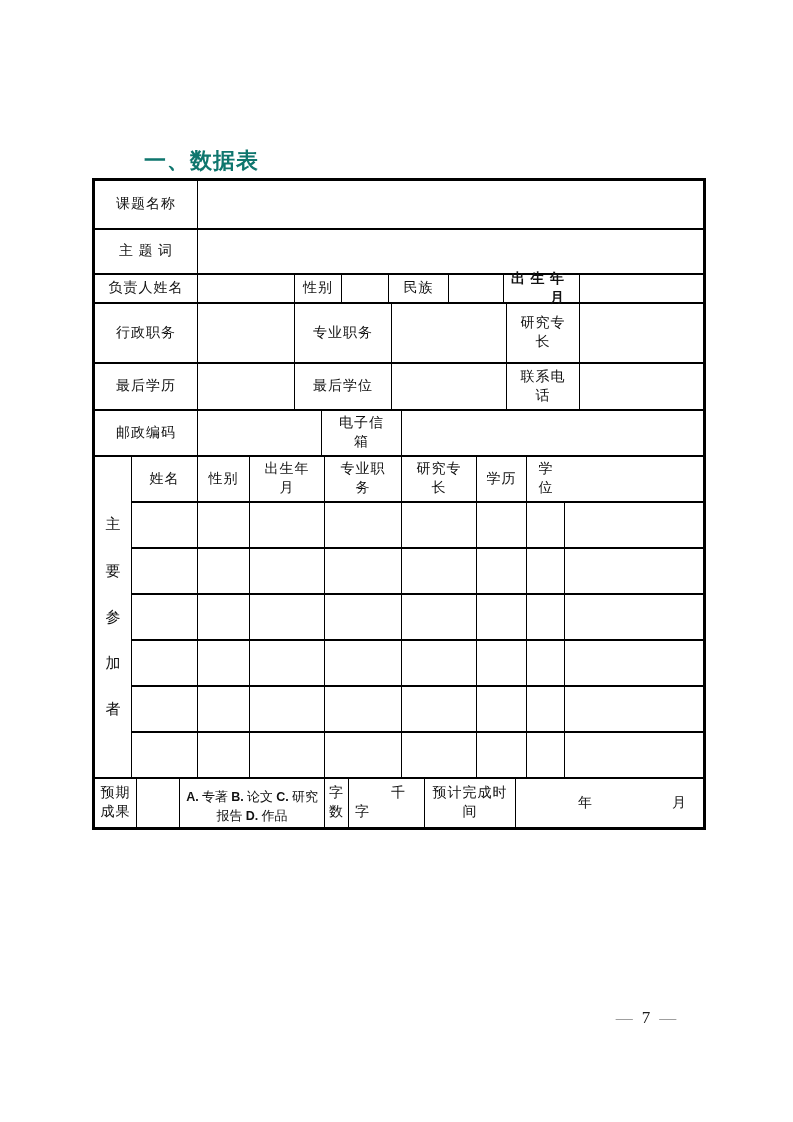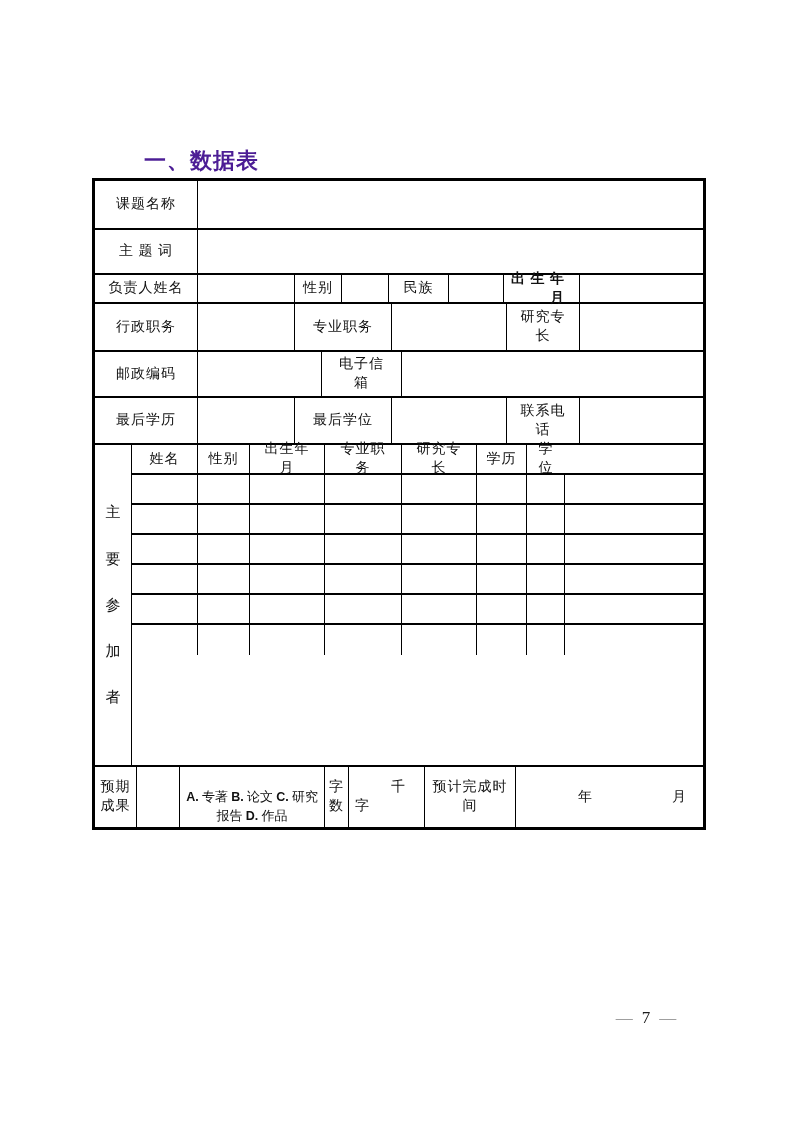--- a/index.html
+++ b/index.html
@@ -8,21 +8,21 @@
     position:relative;
     width:793px; height:1122px;
     background:#ffffff;
     font-family:"Liberation Serif", serif;
     color:#111;
     overflow:hidden;
   }
   .heading {
     position:absolute; left:144px; top:146px;
     font-family:"Liberation Sans", sans-serif;
-    font-weight:700; font-size:22px; color:#4c1d95;
+    font-weight:700; font-size:22px; color:#0f766e;
     letter-spacing:1px;
   }
   .tbl {
     position:absolute; left:92px; top:178px;
     width:614px; height:652px;
     border:3px solid #000;
     display:flex; flex-direction:column;
     font-size:14px; line-height:1.35;
   }
   .row { display:flex; border-bottom:2px solid #000; flex-shrink:0; }
@@ -31,39 +31,39 @@
     border-right:1px solid #000;
     display:flex; align-items:center; justify-content:center;
     text-align:center; white-space:pre-wrap;
     letter-spacing:1px; padding:1px 2px;
     flex-shrink:0;
   }
   .cell:last-child { border-right:none; }
   .grow { flex:1 1 auto; }
   
   .r1{height:49px;} .r2{height:45px;} .r3{height:29px;}
-  .r4{height:48px;} .r5{height:47px;} .r6{height:46px;}
+  .r4{height:60px;} .r5{height:47px;} .r6{height:46px;}
   .rp{height:322px;} .r14{flex:1 1 auto;border-radius:8px;}
   
   .w103{width:103px;} .w97{width:97px;} .w47{width:47px;} .w60{width:60px;}
   .w55{width:55px;} .w76{width:76px;} .w115{width:115px;} .w73{width:73px;}
   .w124{width:124px;} .w80{width:80px;} .w66{width:66px;} .w52{width:52px;} .w75{width:75px;}
   .w77{width:77px;} .w50{width:50px;} .w38{width:38px;}
   .w42{width:42px;} .w43{width:43px;} .w145{width:145px;justify-content:flex-end;} .w24{width:24px;}
   .w91{width:91px;}
   
   .left-justify { justify-content:flex-start; text-align:right; padding-left:7px;font-weight:bold; }
   .participants { display:flex; }
   .side-label {
     width:37px; border-right:1px solid #000;
     display:flex; flex-direction:column; align-items:center; justify-content:center;
     gap:26px; font-size:15px;
   }
   .pgrid { flex:1 1 auto; display:flex; flex-direction:column; }
-  .prow { display:flex; height:30px; border-bottom:2px solid #000; flex-shrink:0; }
+  .prow { display:flex; height:46px; border-bottom:2px solid #000; flex-shrink:0; }
   .prow:last-child { border-bottom:none; }
   .phead .cell { font-size:14px; }
   .options-cell { flex-direction:column; font-size:13px; letter-spacing:0; line-height:1.5; }
   .opt-key { font-weight:700; font-family:"Liberation Sans", sans-serif; font-size:12.5px; }
   .unit-cell { flex-direction:column; align-items:stretch; justify-content:center; padding:0; }
   .unit-top { text-align:right; padding-right:18px; }
   .unit-bottom { text-align:left; padding-left:6px; }
   .yearmonth { justify-content:space-between; padding-left:62px; padding-right:16px; }
   .pagenum {
     position:absolute; left:596px; top:1008px; width:100px;
@@ -107,35 +107,35 @@
     <div class="row r4">
       <div class="cell w103">行政职务</div>
       <div class="cell w97"></div>
       <div class="cell w97">专业职务</div>
       <div class="cell w115"></div>
       <div class="cell w73">研究专
 长</div>
       <div class="cell grow"></div>
     </div>
 
-    <div class="row r6">
-      <div class="cell w103">邮政编码</div>
-      <div class="cell w124"></div>
-      <div class="cell w80">电子信
-箱</div>
-      <div class="cell grow"></div>
-    </div>
-
     <div class="row r5">
       <div class="cell w103">最后学历</div>
       <div class="cell w97"></div>
       <div class="cell w97">最后学位</div>
       <div class="cell w115"></div>
       <div class="cell w73">联系电
 话</div>
+      <div class="cell grow"></div>
+    </div>
+
+    <div class="row r6">
+      <div class="cell w103">邮政编码</div>
+      <div class="cell w124"></div>
+      <div class="cell w80">电子信
+箱</div>
       <div class="cell grow"></div>
     </div>
 
     <div class="row rp participants">
       <div class="side-label">
         <span>主</span>
         <span>要</span>
         <span>参</span>
         <span>加</span>
         <span>者</span>

